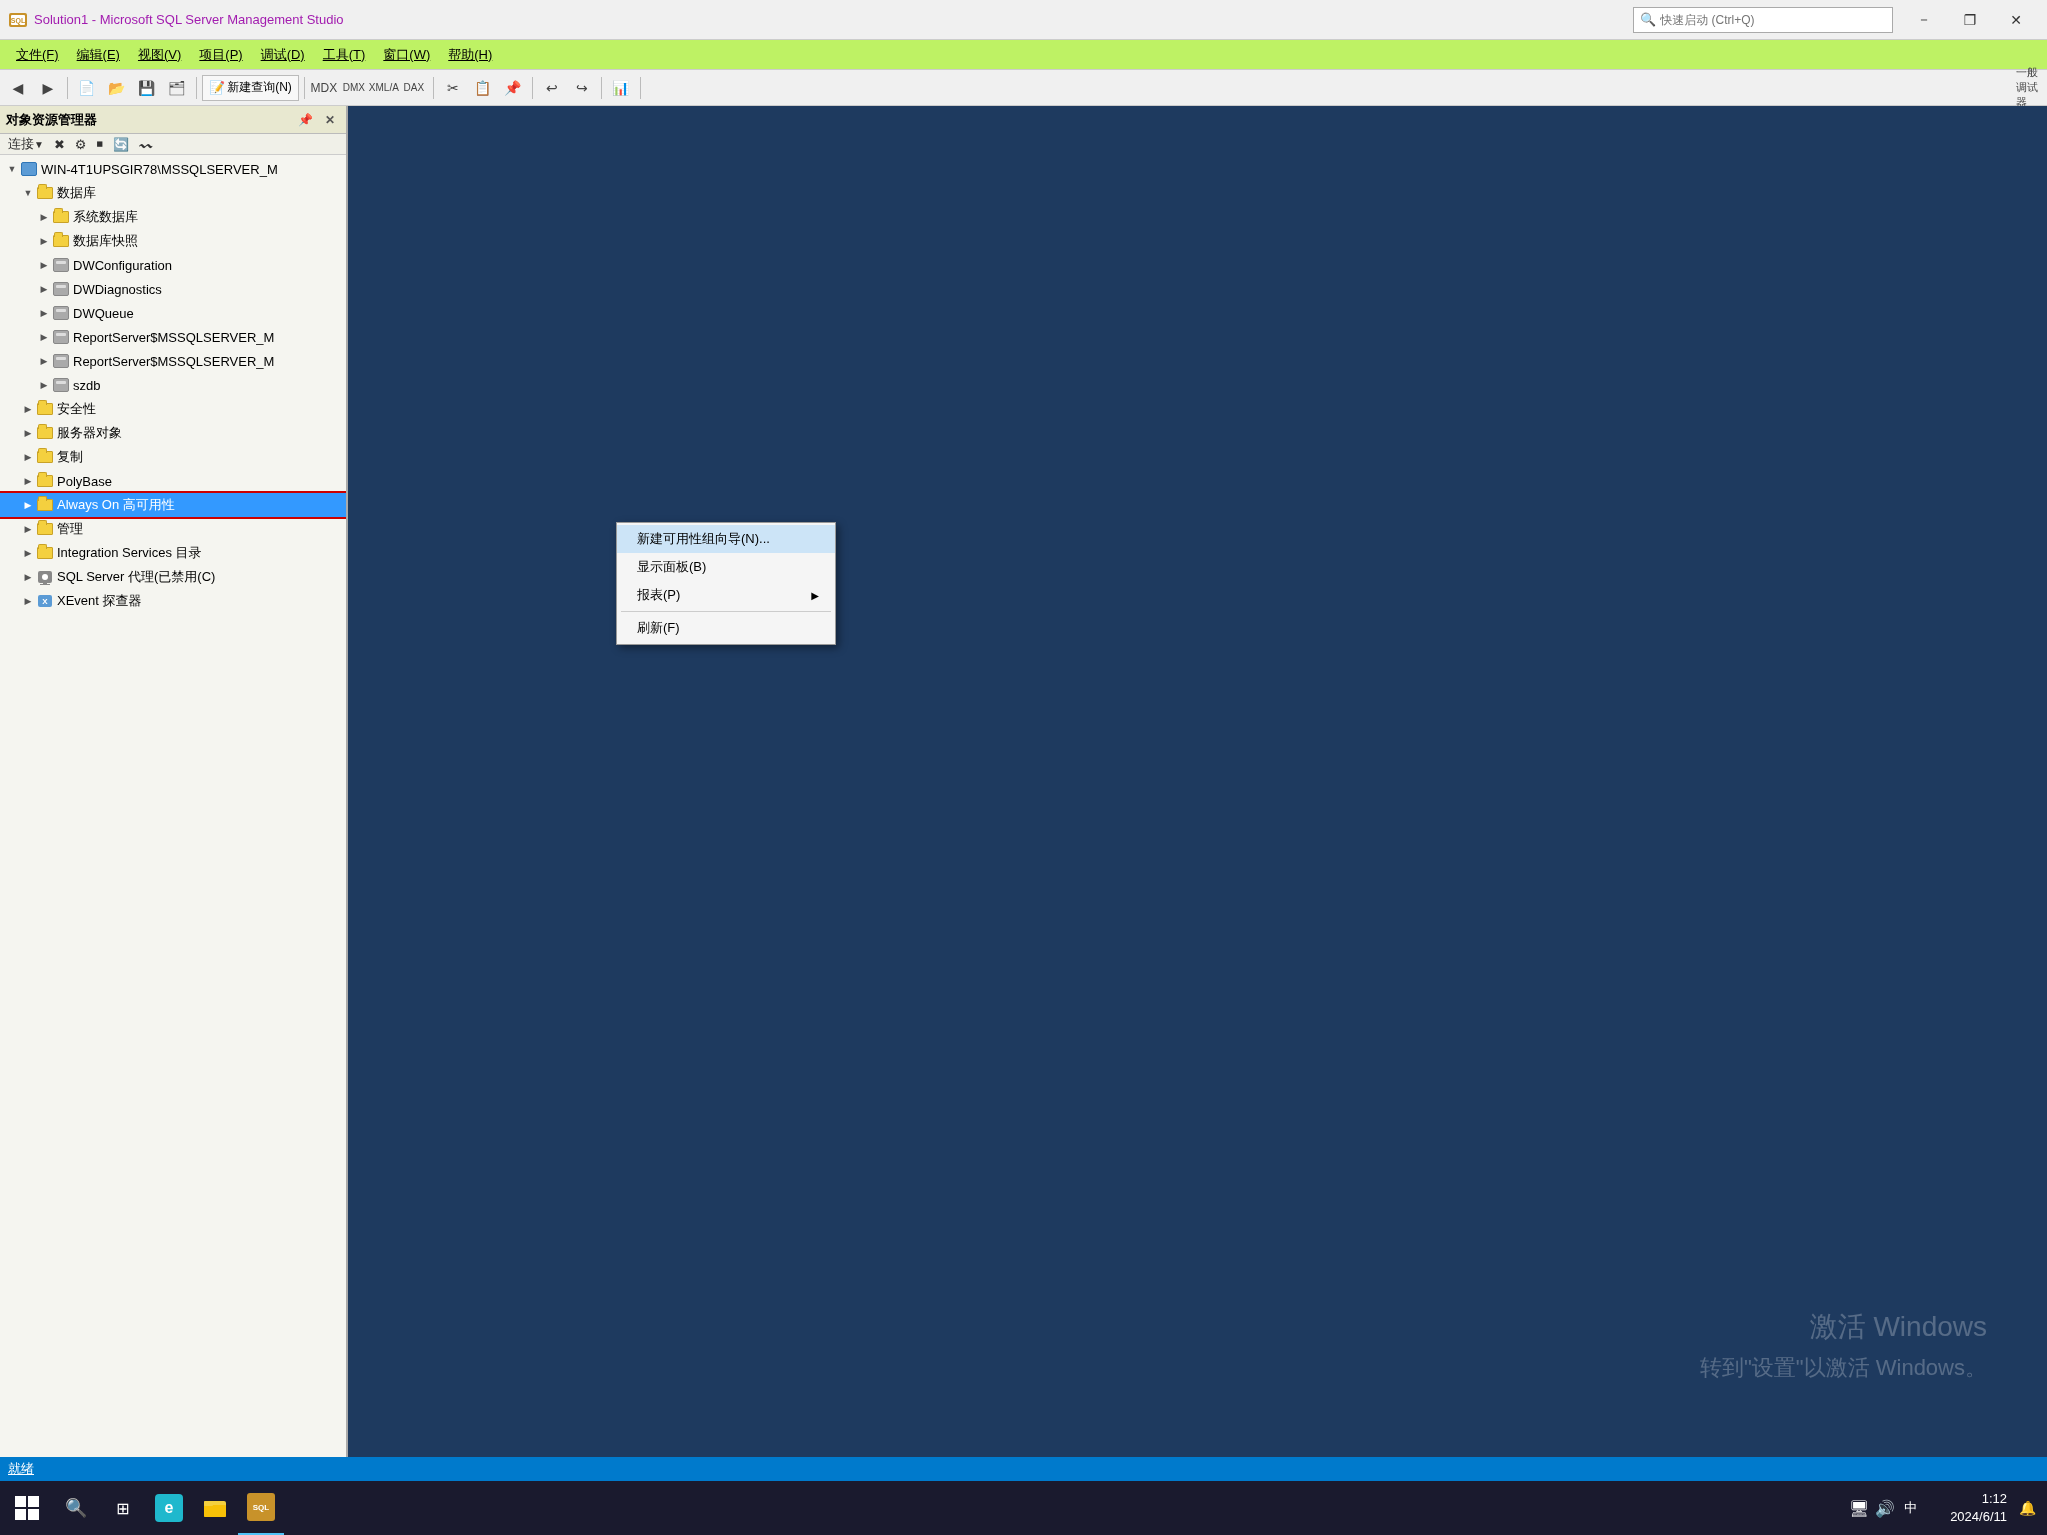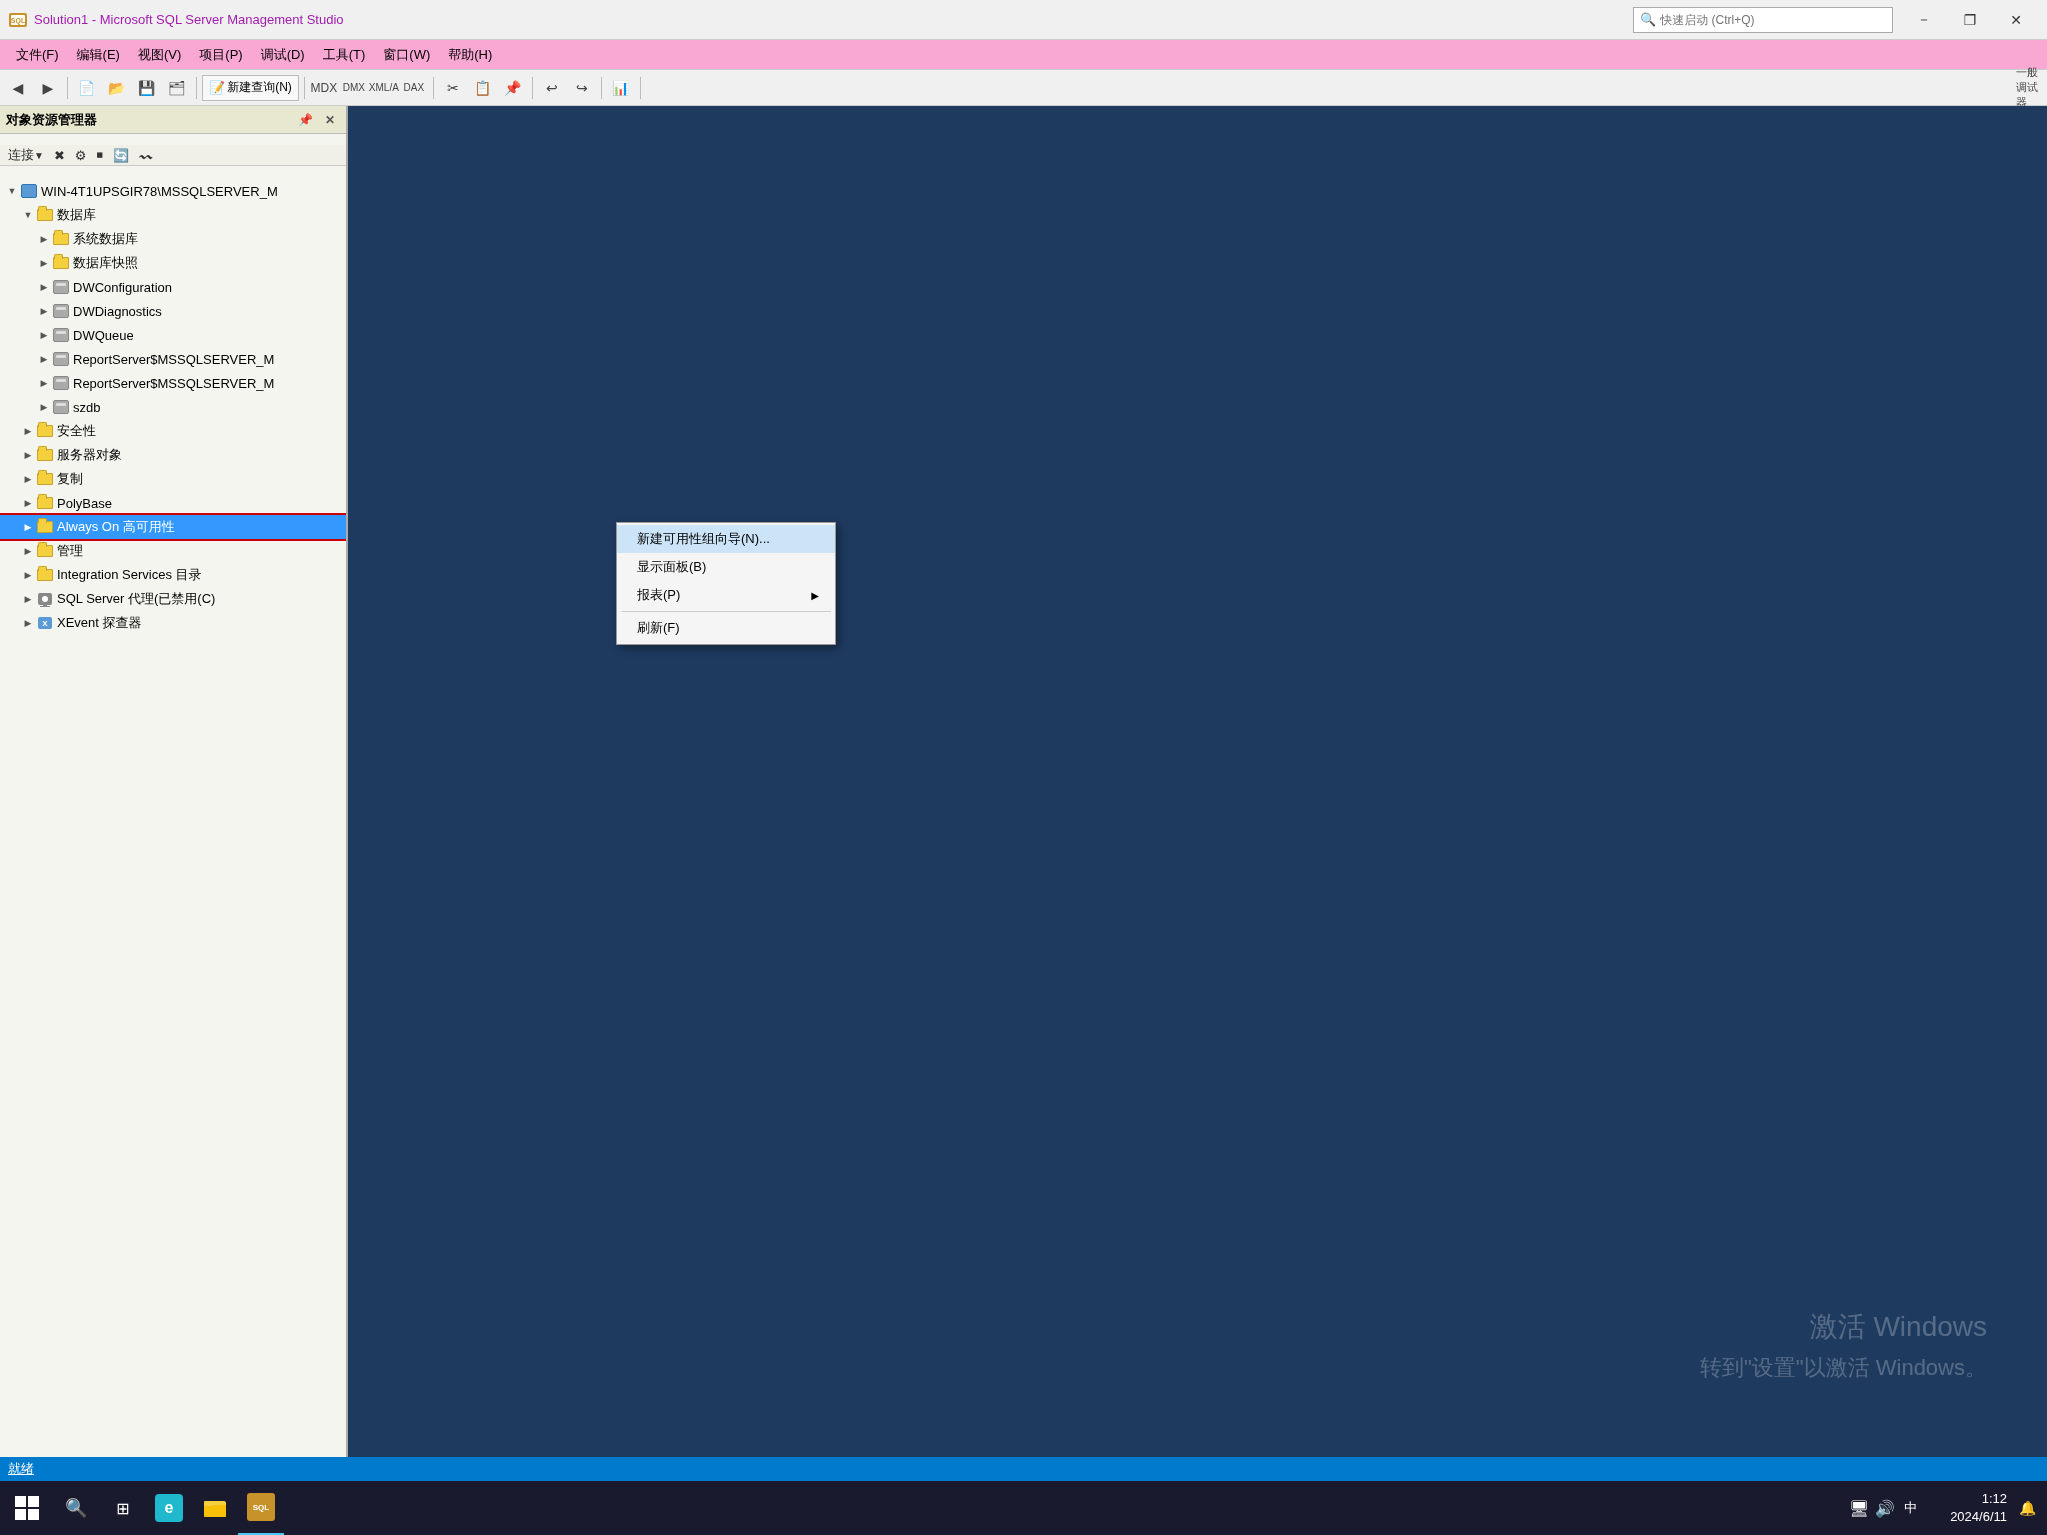--- a/index.html
+++ b/index.html
@@ -67,27 +67,28 @@
       border: none;
       outline: none;
       font-size: 12px;
       width: 210px;
       color: #999;
     }
 
     
     .menu-bar {
       height: 30px;
-      background: #f9a8d4;
+      background: #bef264;
       display: flex;
       align-items: center;
       padding: 0 8px;
       gap: 2px;
       border-bottom: 1px solid #ccc;
       font-size: 13px;
+      text-decoration: underline;
     }
     .menu-item {
       padding: 2px 8px;
       cursor: pointer;
       color: #000;
     }
 
     
     .toolbar {
       height: 36px;
@@ -134,21 +135,20 @@
     }
 
     
     .object-explorer {
       width: 348px;
       background: #f5f5f0;
       border-right: 2px solid #aaa;
       display: flex;
       flex-direction: column;
       position: relative;
-      gap: 11px;
     }
     .oe-header {
       background: #e8e8d0;
       height: 28px;
       display: flex;
       align-items: center;
       justify-content: space-between;
       padding: 0 6px;
       border-bottom: 1px solid #bbb;
       font-size: 13px;

